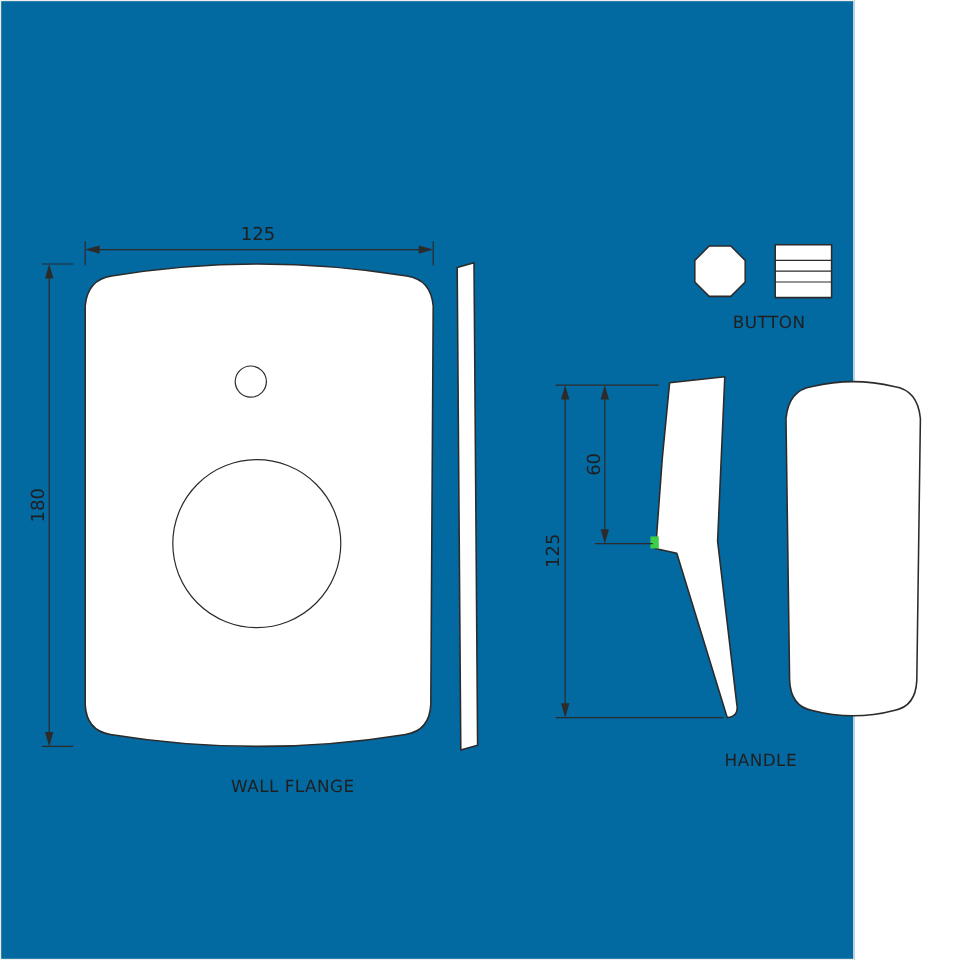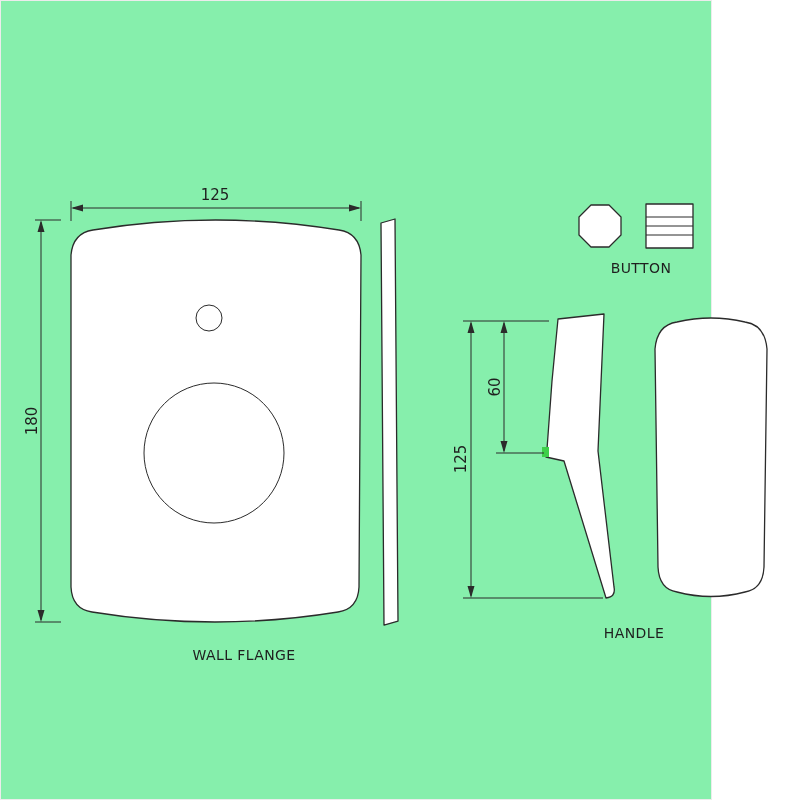--- a/index.html
+++ b/index.html
@@ -4,21 +4,21 @@
 <style>
   html, body {
     margin: 0;
     padding: 0;
     background: #ffffff;
   }
   .canvas {
     position: relative;
     width: 712px;
     height: 800px;
-    background: #86efac;
+    background: #0369a1;
     border: 1px solid #ececec;
     box-sizing: border-box;
     font-family: "DejaVu Sans", "Liberation Sans", sans-serif;
     text-decoration: underline;
   }
   svg { position: absolute; top: 0; left: 0; }
   .outline {
     fill: #ffffff;
     stroke: #2b2b2b;
     stroke-width: 1.3;

